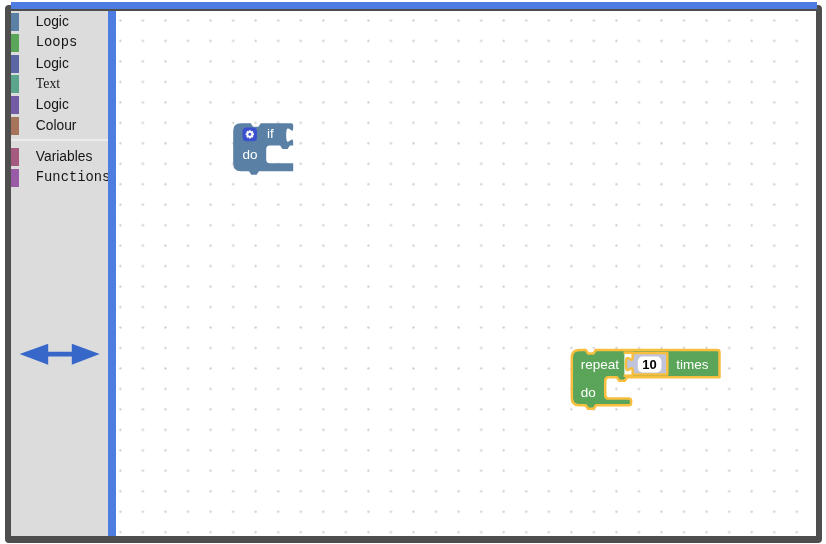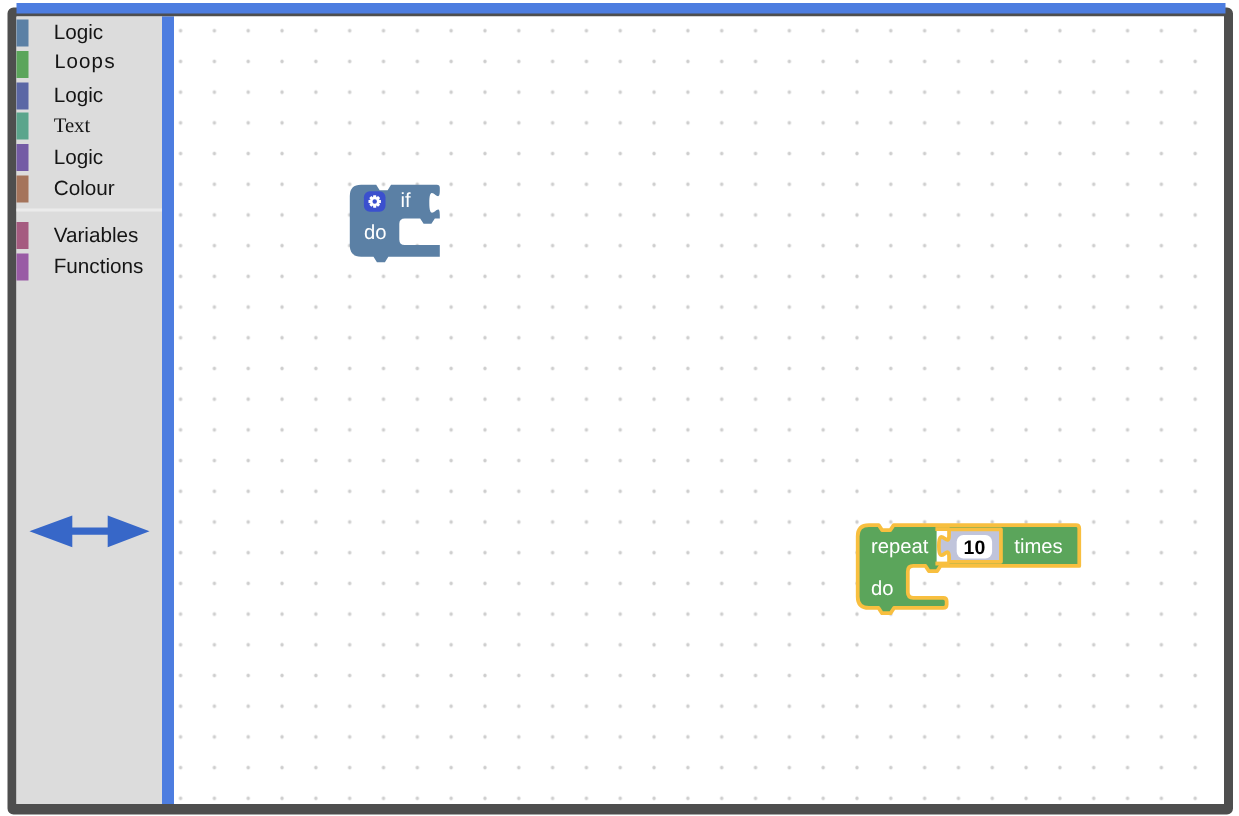--- a/index.html
+++ b/index.html
@@ -48,21 +48,21 @@
     <span class="lbl">Colour</span>
   </div>
 
 <div class="abs" style="left:11px;top:139.2px;width:97px;height:1.5px;background:#ebebeb;"></div>
 
 <div class="cat" style="top:147.3px;">
     <span class="chip" style="background:#a55b80;"></span>
     <span class="lbl">Variables</span>
   </div>
 
-<div class="cat" style="top:168px;">
+<div class="cat" style="top:168px;font-family:Liberation Mono, monospace;">
     <span class="chip" style="background:#995ba5;"></span>
     <span class="lbl">Functions</span>
   </div>
 
 <div class="abs" style="left:11px;top:1.5px;width:805.5px;height:7.8px;background:#4d7de0;"></div>
 
 <div class="abs" style="left:108px;top:11px;width:7.6px;height:524.5px;background:#4d7de0;"></div>
 
 <svg class="abs" style="left:0;top:0;opacity:0.999;" width="826" height="544" viewBox="0 0 826 544">
 

